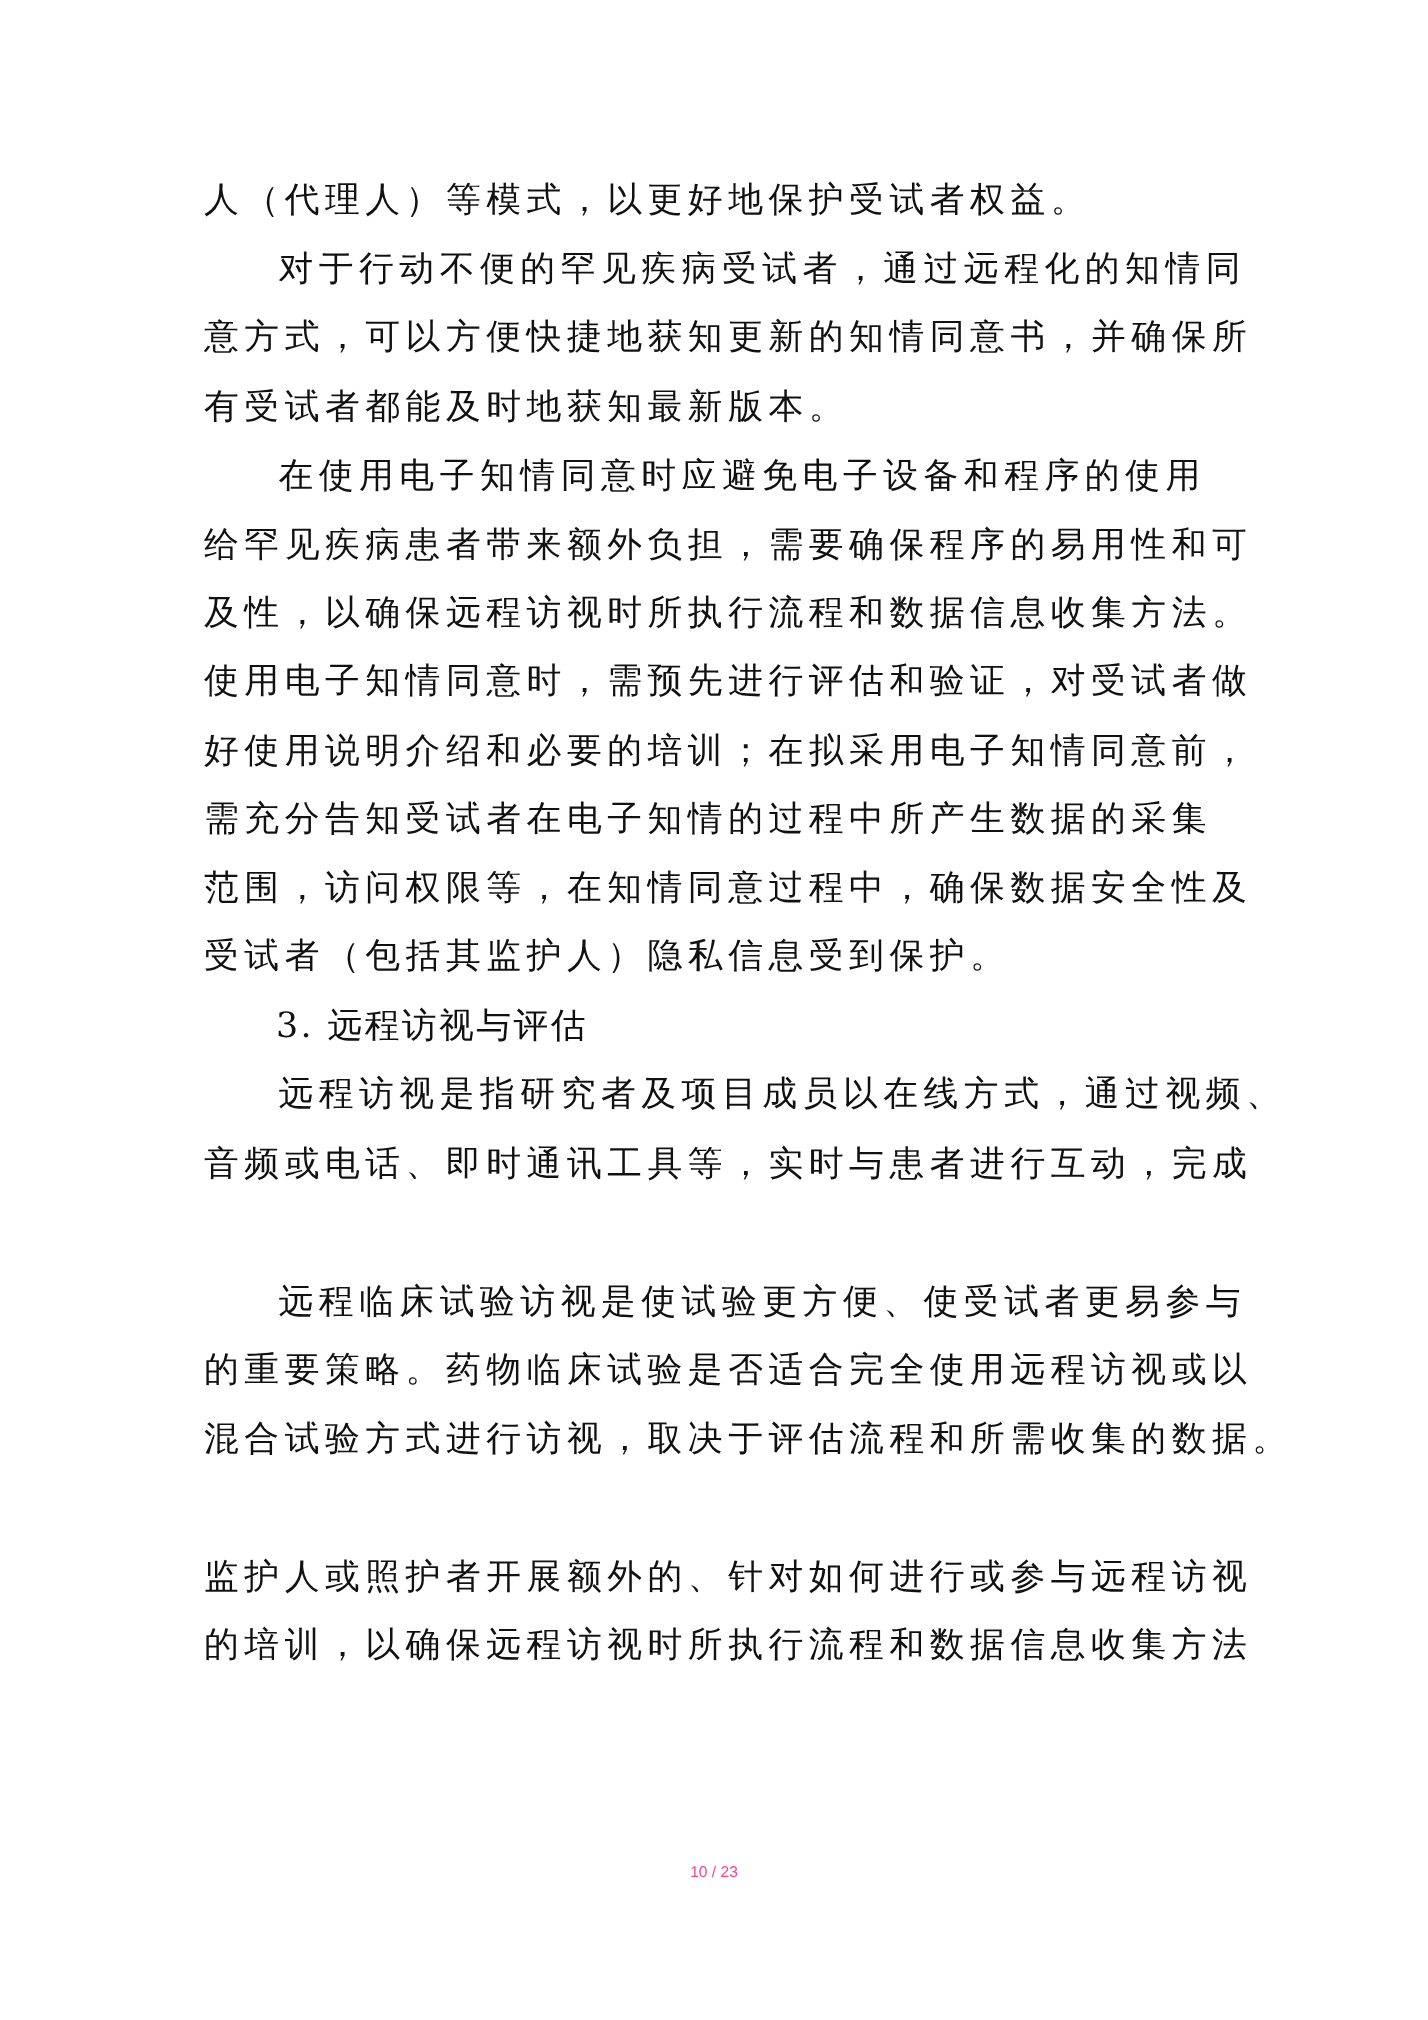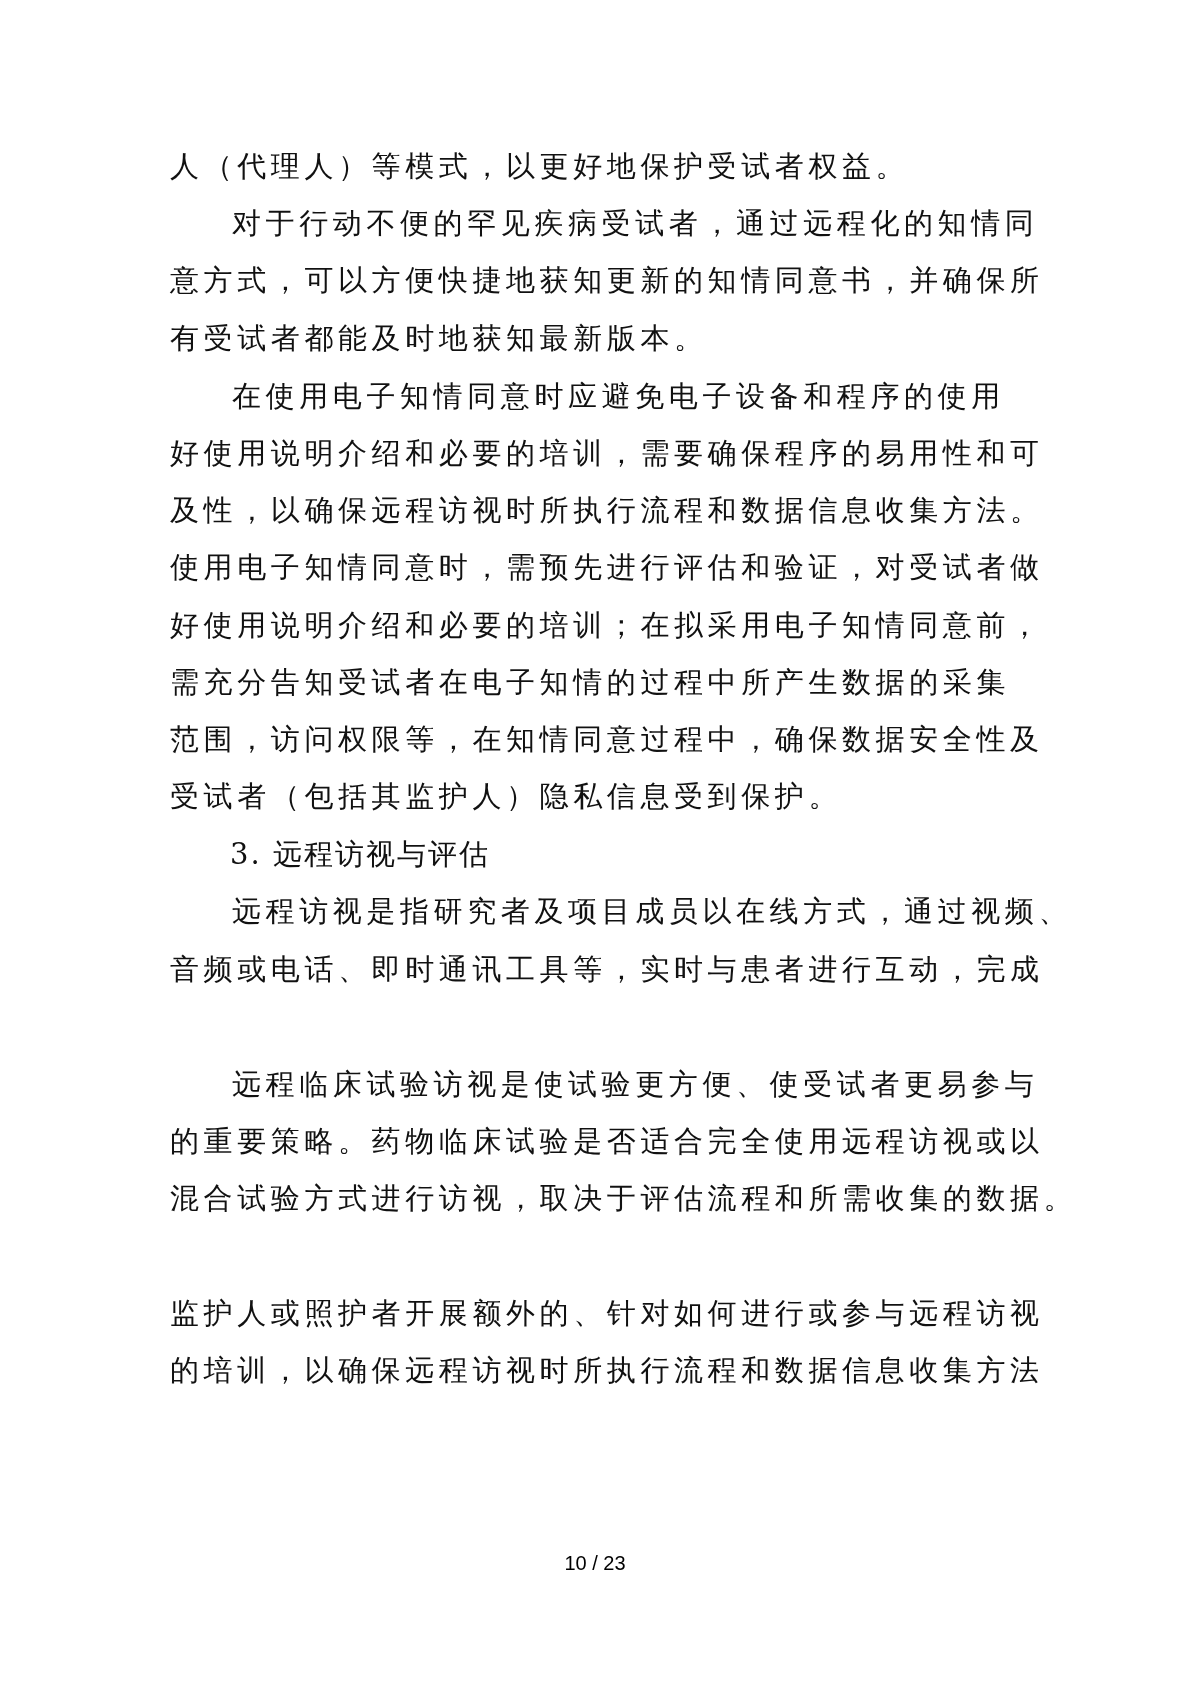--- a/index.html
+++ b/index.html
@@ -44,37 +44,37 @@
     }
     .line.wide { width: 790px; }
     .line.wide-indent { left: 232px; width: 728px; }
     .page-number {
       position: absolute;
       left: 0;
       width: 1190px;
       top: 1552px;
       text-align: center;
       font-family: "Liberation Sans", "DejaVu Sans", sans-serif;
-      font-size: 20px;
-      color: #000000;
+      font-size: 13px;
+      color: #ec4899;
     }
   </style>
 </head>
 <body>
 
 <div class="page">
 
   <div class="line last" style="top:146px">人（代理人）等模式，以更好地保护受试者权益。</div>
 
   <div class="line indent" style="top:203px">对于行动不便的罕见疾病受试者，通过远程化的知情同</div>
   <div class="line" style="top:260px">意方式，可以方便快捷地获知更新的知情同意书，并确保所</div>
   <div class="line last" style="top:318px">有受试者都能及时地获知最新版本。</div>
 
   <div class="line indent" style="top:376px">在使用电子知情同意时应避免电子设备和程序的使用</div>
-  <div class="line" style="top:433px">好使用说明介绍和必要的培训，需要确保程序的易用性和可</div>
+  <div class="line" style="top:433px">给罕见疾病患者带来额外负担，需要确保程序的易用性和可</div>
   <div class="line" style="top:490px">及性，以确保远程访视时所执行流程和数据信息收集方法。</div>
   <div class="line" style="top:547px">使用电子知情同意时，需预先进行评估和验证，对受试者做</div>
   <div class="line" style="top:605px">好使用说明介绍和必要的培训；在拟采用电子知情同意前，</div>
   <div class="line" style="top:719px">范围，访问权限等，在知情同意过程中，确保数据安全性及</div>
   <div class="line" style="top:662px">需充分告知受试者在电子知情的过程中所产生数据的采集</div>
   <div class="line last" style="top:776px">受试者（包括其监护人）隐私信息受到保护。</div>
 
   <div class="line heading" style="top:834px">3. 远程访视与评估</div>
 
   <div class="line wide-indent" style="top:891px">远程访视是指研究者及项目成员以在线方式，通过视频、</div>

